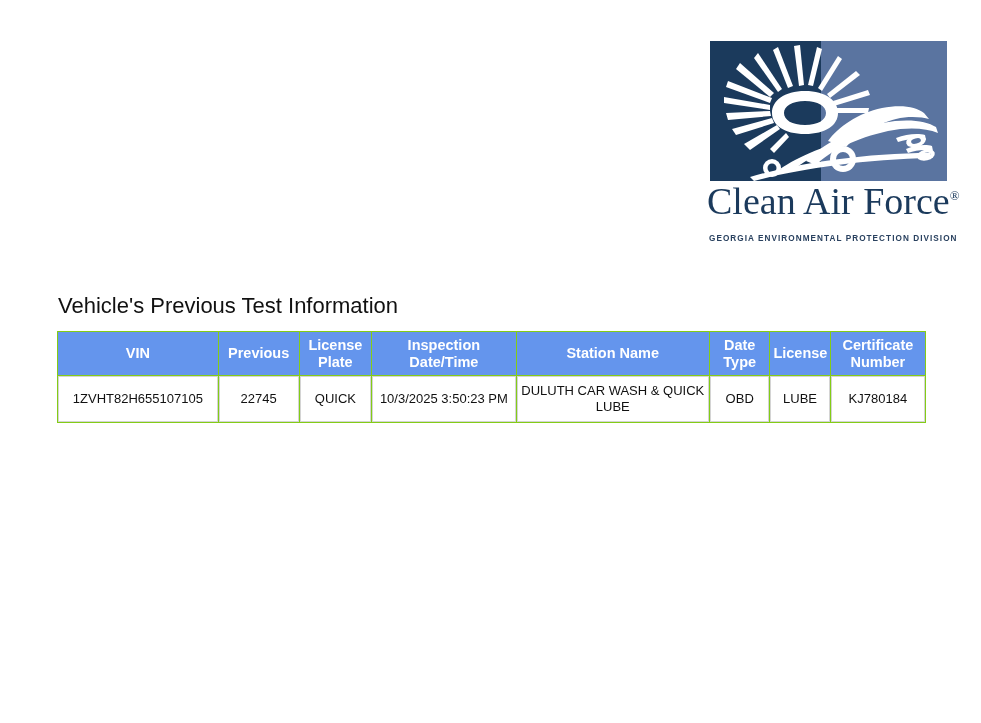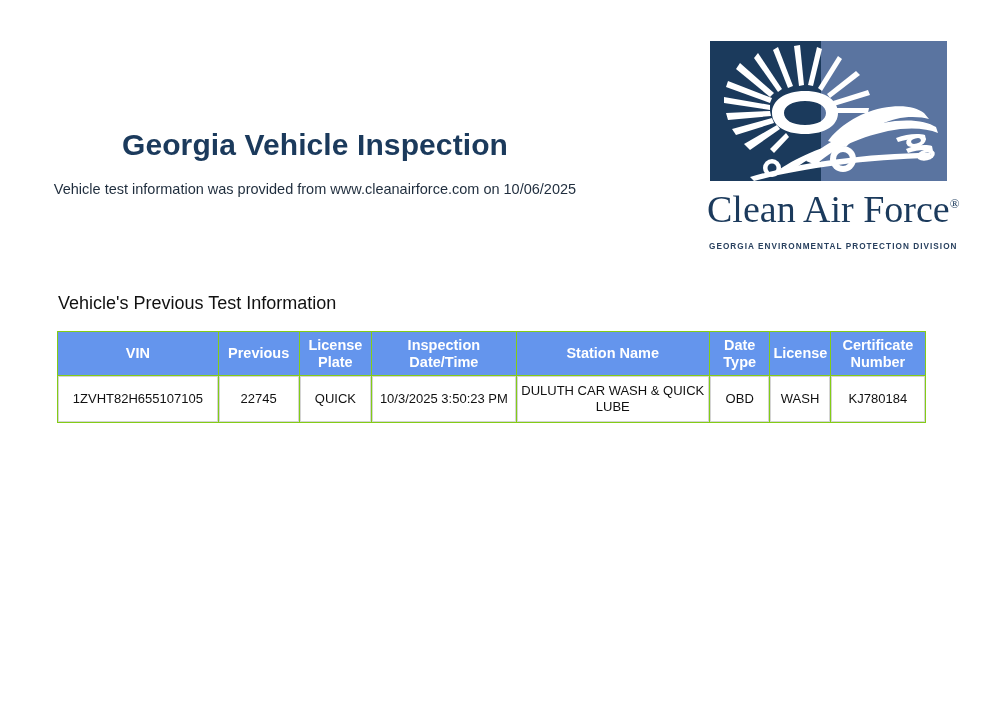--- a/index.html
+++ b/index.html
@@ -100,21 +100,21 @@
     top: 2px;
     font-size: 16px;
     font-weight: bold;
     letter-spacing: 0.5px;
     color: #a8b6cc;
     font-family: "Liberation Sans", sans-serif;
     z-index: 2;
   }
 
   .logo-wordmark {
-    margin: 9px 0 0 4px;
+    margin: 1px 0 0 4px;
     font-family: "Liberation Serif", serif;
     font-size: 38px;
     color: #1b3a5c;
     line-height: 1.04;
     white-space: nowrap;
   }
   .logo-wordmark .reg {
     font-size: 13px;
     vertical-align: super;
   }
@@ -127,21 +127,21 @@
     color: #29415f;
     white-space: nowrap;
   }
 
   
   .section-title {
     position: absolute;
     left: 58px;
     top: 293px;
     margin: 0;
-    font-size: 18px;
+    font-size: 22px;
     font-weight: normal;
     color: #111111;
   }
 
   
   .table-wrap {
     position: absolute;
     left: 57px;
     top: 331px;
     width: 869px;
@@ -186,24 +186,20 @@
   col.c-station  { width: 188px; }
   col.c-type     { width: 58px;  }
   col.c-result   { width: 58px;  }
   col.c-cert     { width: 92px;  }
 </style>
 </head>
 <body>
 
 <div class="page-header">
 
-  <div class="title-block">
-    <h1 class="page-title">Georgia Vehicle Inspection</h1>
-    <p class="page-subtitle">Vehicle test information was provided from www.cleanairforce.com on 10/06/2025</p>
-  </div>
 
   <div class="logo">
 
     <div class="logo-mark">
       <div class="logo-mark-right"></div>
       <svg class="logo-svg" width="237" height="140" viewBox="0 0 237 140">
         <g fill="#ffffff">
 
           <g>
             <polygon points="18,40 62,57 60,62 16,46"></polygon>
@@ -286,18 +282,18 @@
       </tr>
     </thead>
     <tbody>
       <tr>
         <td>1ZVHT82H655107105</td>
         <td>22745</td>
         <td>QUICK</td>
         <td>10/3/2025 3:50:23 PM</td>
         <td>DULUTH CAR WASH &amp; QUICK LUBE</td>
         <td>OBD</td>
-        <td>WASH</td>
+        <td>LUBE</td>
         <td>KJ780184</td>
       </tr>
     </tbody>
   </table>
 </div>
 
 </body></html>

